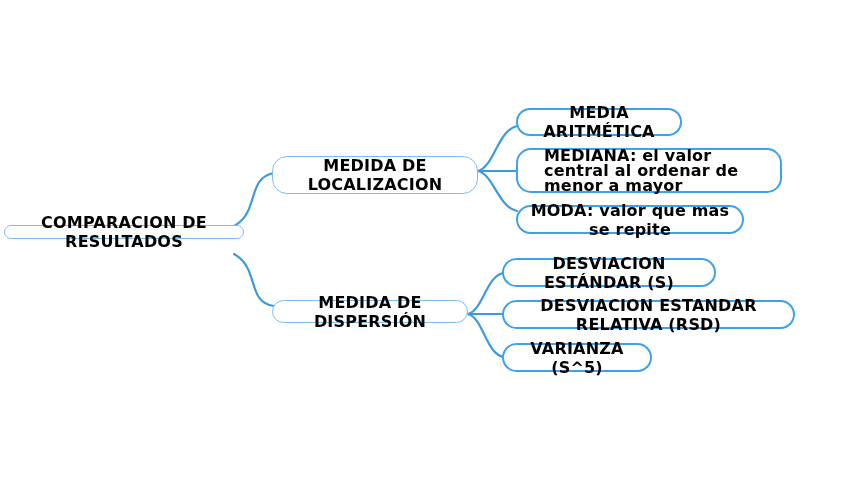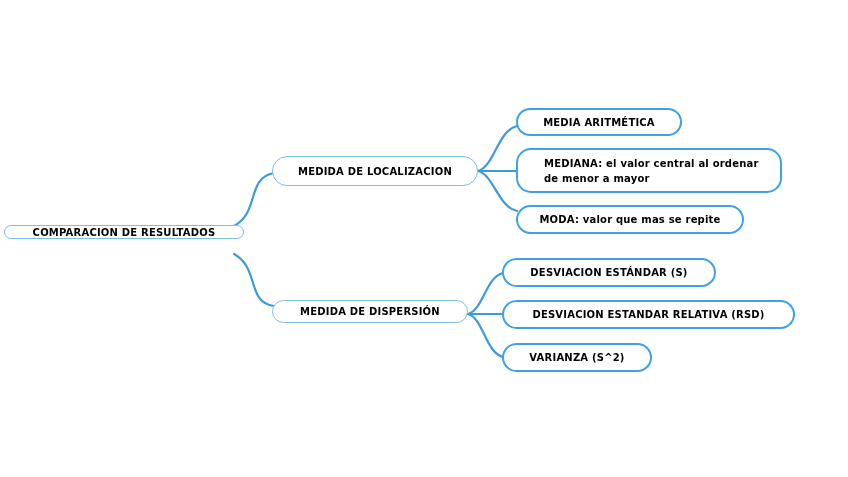--- a/index.html
+++ b/index.html
@@ -22,21 +22,21 @@
   }
   .node {
     position: absolute;
     box-sizing: border-box;
     background: #ffffff;
     border-radius: 15px;
     display: flex;
     align-items: center;
     justify-content: center;
     font-weight: bold;
-    font-size: 10px;
+    font-size: 16px;
     color: #000000;
     letter-spacing: 0.2px;
     text-align: center;
     cursor: pointer;
   }
   .node.parent { border: 1.6px solid var(--parent-border, #7ebfe8); }
   .node.child  { border: 2px solid var(--child-border, #3fa2e8); }
   .node.wrap {
     justify-content: flex-start;
     text-align: left;
@@ -53,27 +53,27 @@
   <path class="connector" d="M 478,171 C 494,167 498,130 517,126"></path>
   <path class="connector" d="M 478,171 L 517,171"></path>
   <path class="connector" d="M 478,171 C 494,175 498,207 517,211"></path>
   <path class="connector" d="M 468,314 C 483,310 486,277 503,273"></path>
   <path class="connector" d="M 468,314 L 503,314"></path>
   <path class="connector" d="M 468,314 C 483,318 486,353 503,357"></path>
 </svg>
 
 <div class="node parent" style="left:4px; top:225px; width:240px; height:14px;">COMPARACION DE RESULTADOS</div>
 
-<div class="node parent" style="left:272px; top:156px; width:206px; height:30px;">MEDIDA DE LOCALIZACION</div>
+<div class="node parent" style="left:272px; top:156px; width:206px; height:38px;">MEDIDA DE LOCALIZACION</div>
 
 <div class="node parent" style="left:272px; top:300px; width:196px; height:23px;">MEDIDA DE DISPERSIÓN</div>
 
 <div class="node child" style="left:516px; top:108px; width:166px; height:28px;">MEDIA ARITMÉTICA</div>
 
 <div class="node child wrap" style="left:516px; top:148px; width:266px; height:45px;">MEDIANA: el valor central al ordenar de menor a mayor</div>
 
 <div class="node child" style="left:516px; top:205px; width:228px; height:29px;text-align:center;">MODA: valor que mas se repite</div>
 
 <div class="node child" style="left:502px; top:258px; width:214px; height:29px;">DESVIACION ESTÁNDAR (S)</div>
 
 <div class="node child" style="left:502px; top:300px; width:293px; height:29px;">DESVIACION ESTANDAR RELATIVA (RSD)</div>
 
-<div class="node child" style="left:502px; top:343px; width:150px; height:29px;">VARIANZA (S^2)</div>
+<div class="node child" style="left:502px; top:343px; width:150px; height:29px;">VARIANZA (S^5)</div>
 
 </body></html>

